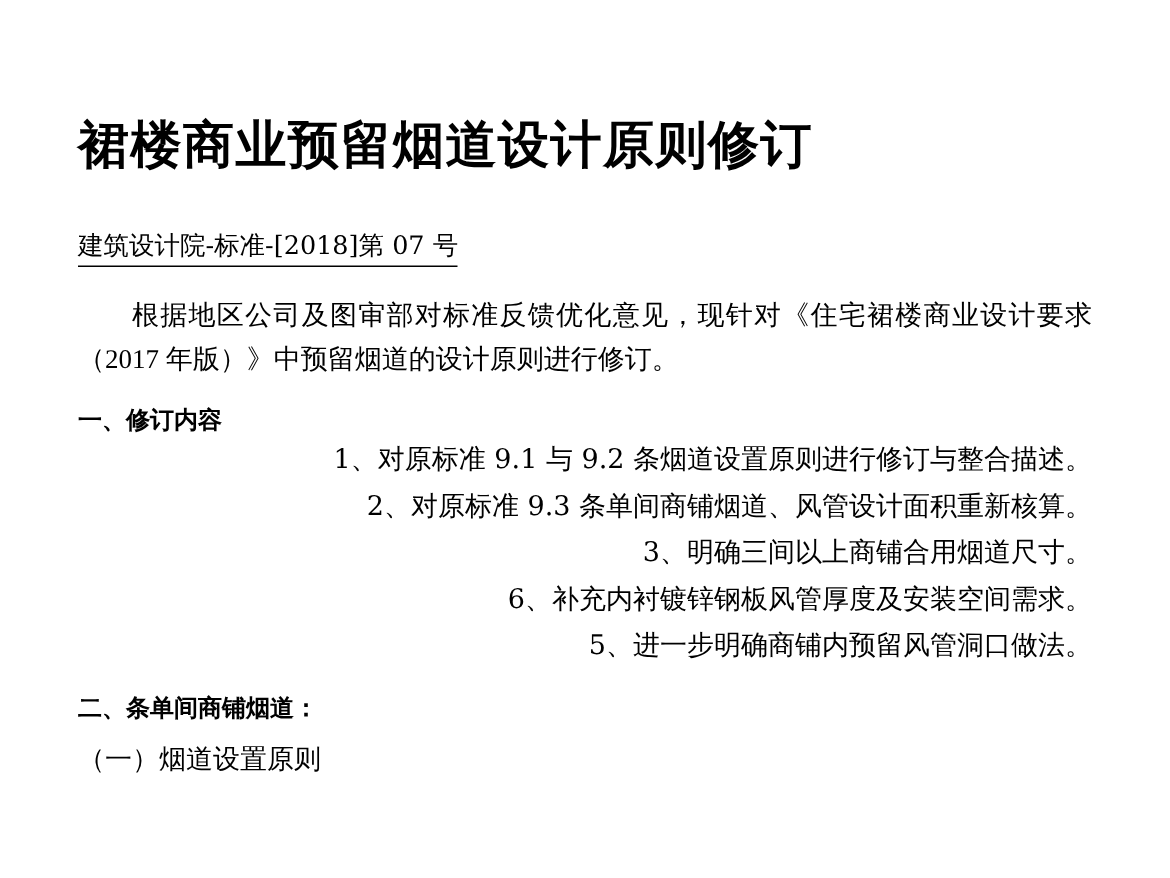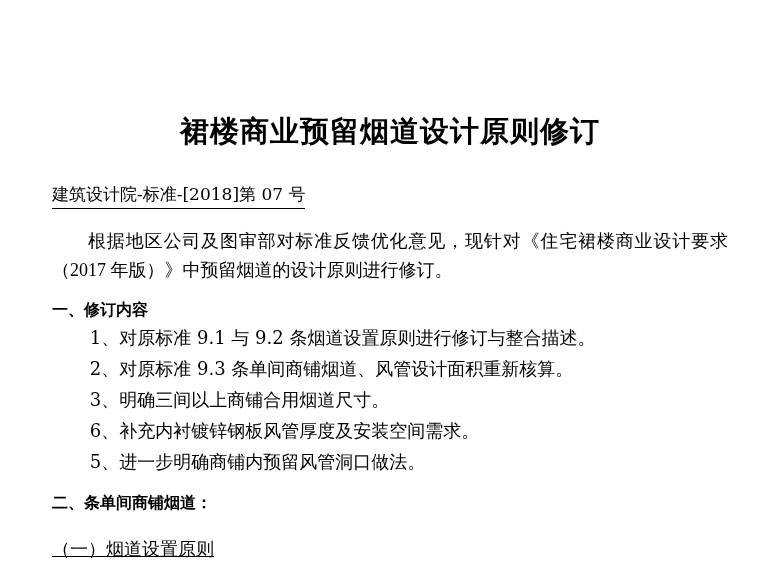--- a/index.html
+++ b/index.html
@@ -17,23 +17,22 @@
   .page {
     position: relative;
     width: 780px;
     height: 585px;
     background: #ffffff;
     box-sizing: border-box;
     padding: 0 52px;
   }
   .doc-title {
     margin: 0;
-    padding-top: 113px;
-    text-align: center;
-    font-size: 29px;
+    padding-top: 76px;
+    font-size: 34px;
     font-weight: bold;
     letter-spacing: 1px;
     line-height: 1.25;
     font-family: "DejaVu Sans", "Liberation Sans", sans-serif;
   }
   .doc-number-row {
     margin-top: 34px;
     text-align: left;
     padding-right: 8px;
   }
@@ -56,31 +55,31 @@
     margin: 12px 0 0 0;
     font-size: 16px;
     font-weight: bold;
     line-height: 1.6;
     font-family: "DejaVu Sans", "Liberation Sans", sans-serif;
   }
   .list {
     margin: 0;
     padding: 0;
     list-style: none;
+    text-align: right;
   }
   .list-item {
     font-size: 18px;
     line-height: 1.72;
     padding-left: 2.1em;
   }
   .sub-heading {
-    margin: 20px 0 0 0;
+    margin: 8px 0 0 0;
     font-size: 18px;
     line-height: 1.6;
-    text-decoration: underline;
   }
 </style>
 </head>
 <body>
 
 <div class="page">
 
   <h1 class="doc-title">裙楼商业预留烟道设计原则修订</h1>
 
   <div class="doc-number-row">

